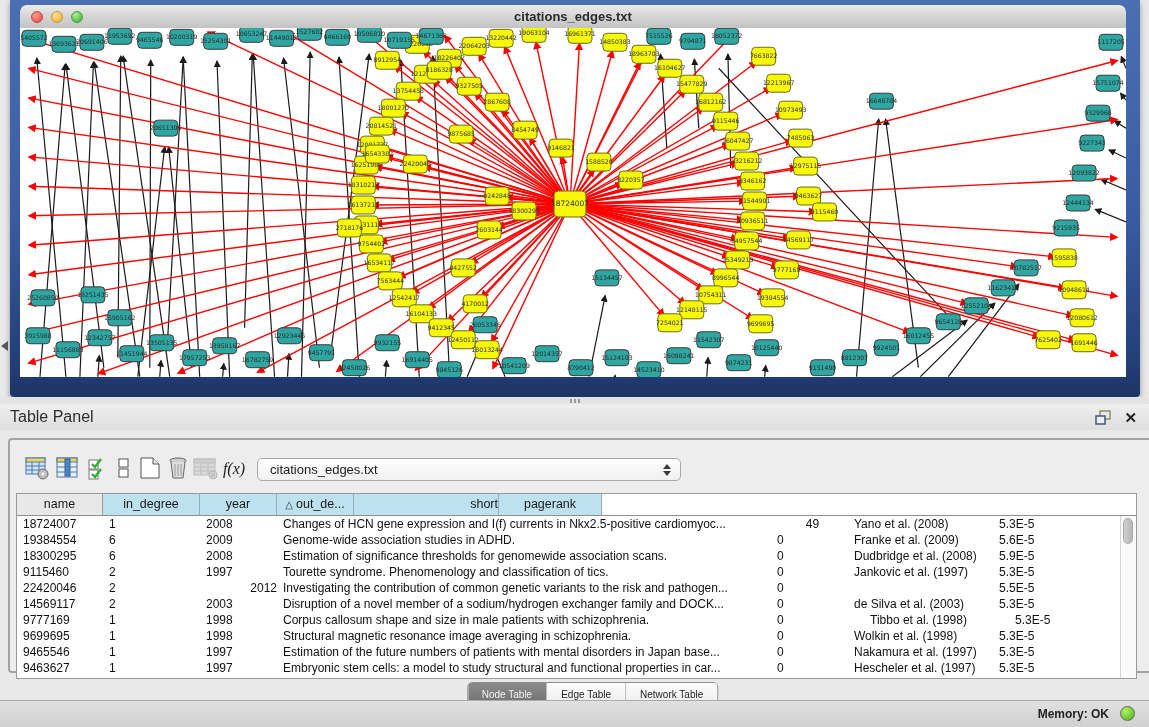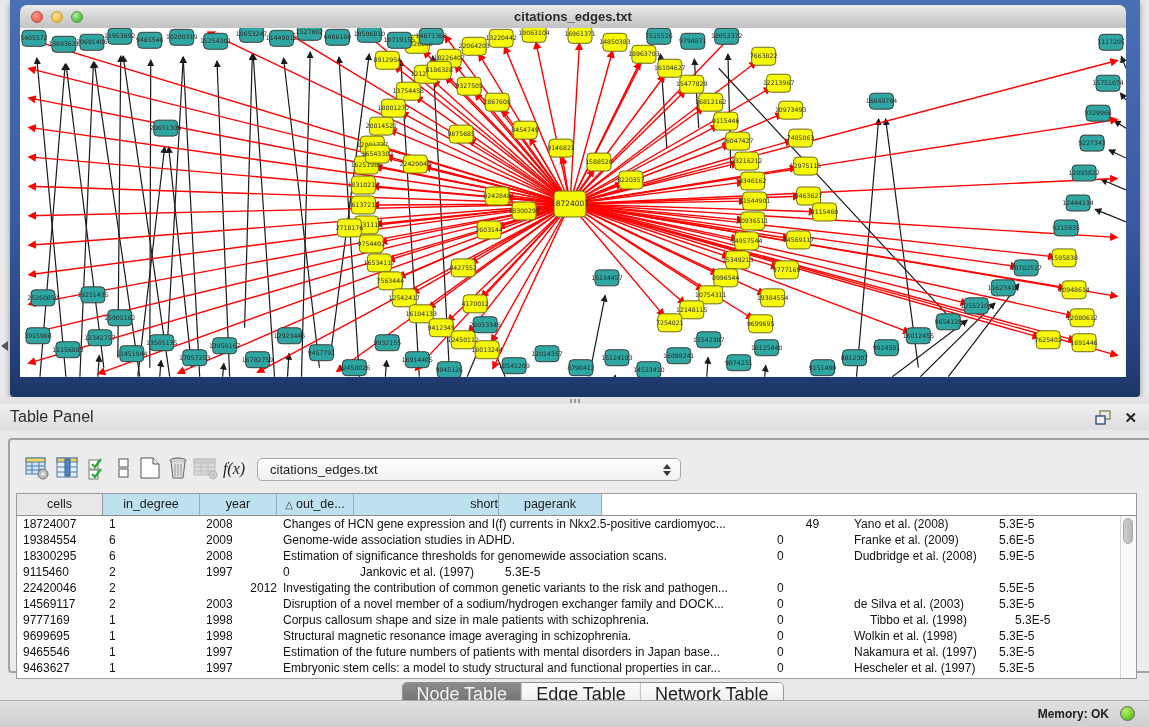--- a/index.html
+++ b/index.html
@@ -61,21 +61,21 @@
   .th .sort{font-size:10px;margin-right:3px;color:#333;}
   .trow{display:flex;height:16px;line-height:16px;}
   .td{box-sizing:border-box;padding-left:6px;font-size:12px;color:#111;overflow:hidden;white-space:nowrap;}
   .vscroll{position:absolute;right:0;top:22px;bottom:0;width:15px;background:#fafafa;border-left:1px solid #d5d5d5;}
   .vthumb{position:absolute;left:2px;top:2px;width:10px;height:26px;border-radius:5px;
     background:linear-gradient(90deg,#cfcfcf,#b7b7b7);border:1px solid #aaa;box-sizing:border-box;}
 
   
   .tabs{position:absolute;left:50%;transform:translateX(-50%);top:242px;height:23px;display:flex;
     border:1px solid #8f8f8f;border-radius:5px;overflow:hidden;background:#f6f6f6;}
-  .seg{font-size:18px;padding:0 14px;border:none;background:linear-gradient(#fdfdfd,#ececec);color:#222;
+  .seg{font-size:10px;padding:0 14px;border:none;background:linear-gradient(#fdfdfd,#ececec);color:#222;
     height:23px;cursor:pointer;border-right:1px solid #b5b5b5;font-family:"Liberation Sans",sans-serif;}
   .seg:last-child{border-right:none;}
   .seg.active{background:linear-gradient(#8b8b8b,#6e6e6e);color:#f3f3f3;}
 
   
   .statusbar{position:absolute;left:0;top:700px;width:1149px;height:27px;
     background:linear-gradient(#e0e0e0,#cfcfcf);border-top:1px solid #ababab;}
   .mem{position:absolute;right:40px;top:6px;font-size:12px;color:#222;font-weight:bold;}
   .memdot{position:absolute;right:14px;top:5px;width:15px;height:15px;border-radius:50%;
     background:radial-gradient(circle at 35% 30%,#b6ef6d,#6fce2e 60%,#4f9e1d);border:1px solid #6a6a6a;box-sizing:border-box;}
@@ -882,21 +882,21 @@
       <div class="dropdown">
         <span class="val">citations_edges.txt</span>
         <span class="dd-arrows">
             <i class="up"></i>
             <i class="dn"></i>
           </span>
       </div>
 
       <div class="table">
         <div class="thead" id="thead">
-            <div class="th plain" style="width: 86px;"><span>cells</span></div>
+            <div class="th plain" style="width: 86px;"><span>name</span></div>
             <div class="th" style="width: 97px;"><span>in_degree</span></div>
             <div class="th" style="width: 77px;"><span>year</span></div>
             <div class="th" style="width: 77px;"><span class="sort">△</span><span>out_de...</span></div>
             <div class="th" style="width: 145px; text-align: right;"><span>short</span></div>
             <div class="th" style="width: 103px;"><span>pagerank</span></div>
           </div>
         <div id="tbody">
             <div class="trow">
               <div class="td" style="width: 86px;">18724007</div>
               <div class="td" style="width: 97px;">1</div>
@@ -921,20 +921,21 @@
               <div class="td" style="width: 77px;">2008</div>
               <div class="td" style="width: 494px;">Estimation of significance thresholds for genomewide association scans.</div>
               <div class="td" style="width: 77px;">0</div>
               <div class="td" style="width: 145px;">Dudbridge et al. (2008)</div>
               <div class="td" style="width: 103px;">5.9E-5</div>
             </div>
             <div class="trow">
               <div class="td" style="width: 86px;">9115460</div>
               <div class="td" style="width: 97px;">2</div>
               <div class="td" style="width: 77px;">1997</div>
+              <div class="td" style="width: 494px;">Tourette syndrome. Phenomenology and classification of tics.</div>
               <div class="td" style="width: 77px;">0</div>
               <div class="td" style="width: 145px;">Jankovic et al. (1997)</div>
               <div class="td" style="width: 103px;">5.3E-5</div>
             </div>
             <div class="trow">
               <div class="td" style="width: 86px;">22420046</div>
               <div class="td" style="width: 97px;">2</div>
               <div class="td" style="width: 77px; text-align: right;">2012</div>
               <div class="td" style="width: 494px;">Investigating the contribution of common genetic variants to the risk and pathogen...</div>
               <div class="td" style="width: 77px;">0</div>

